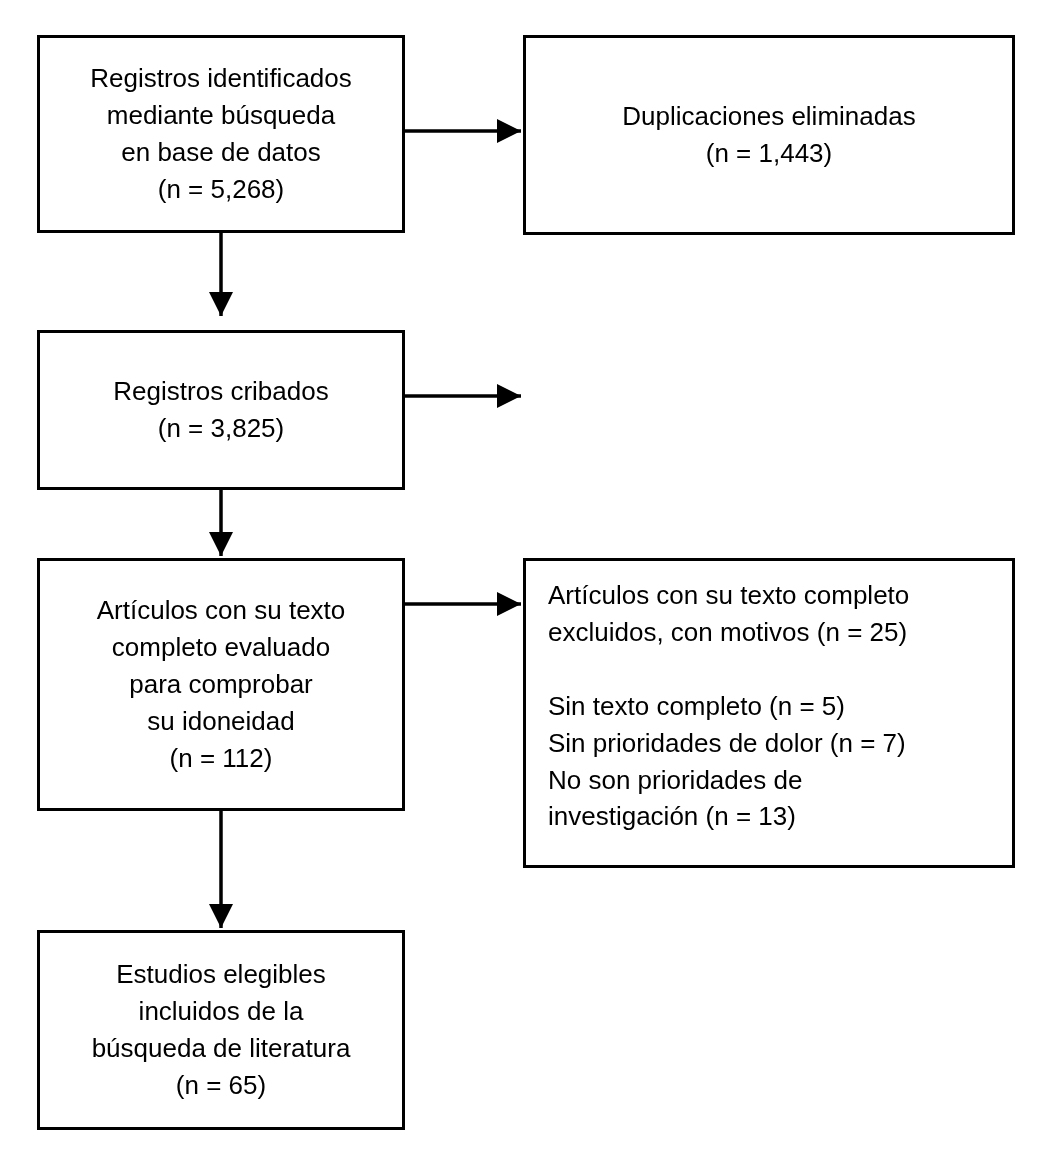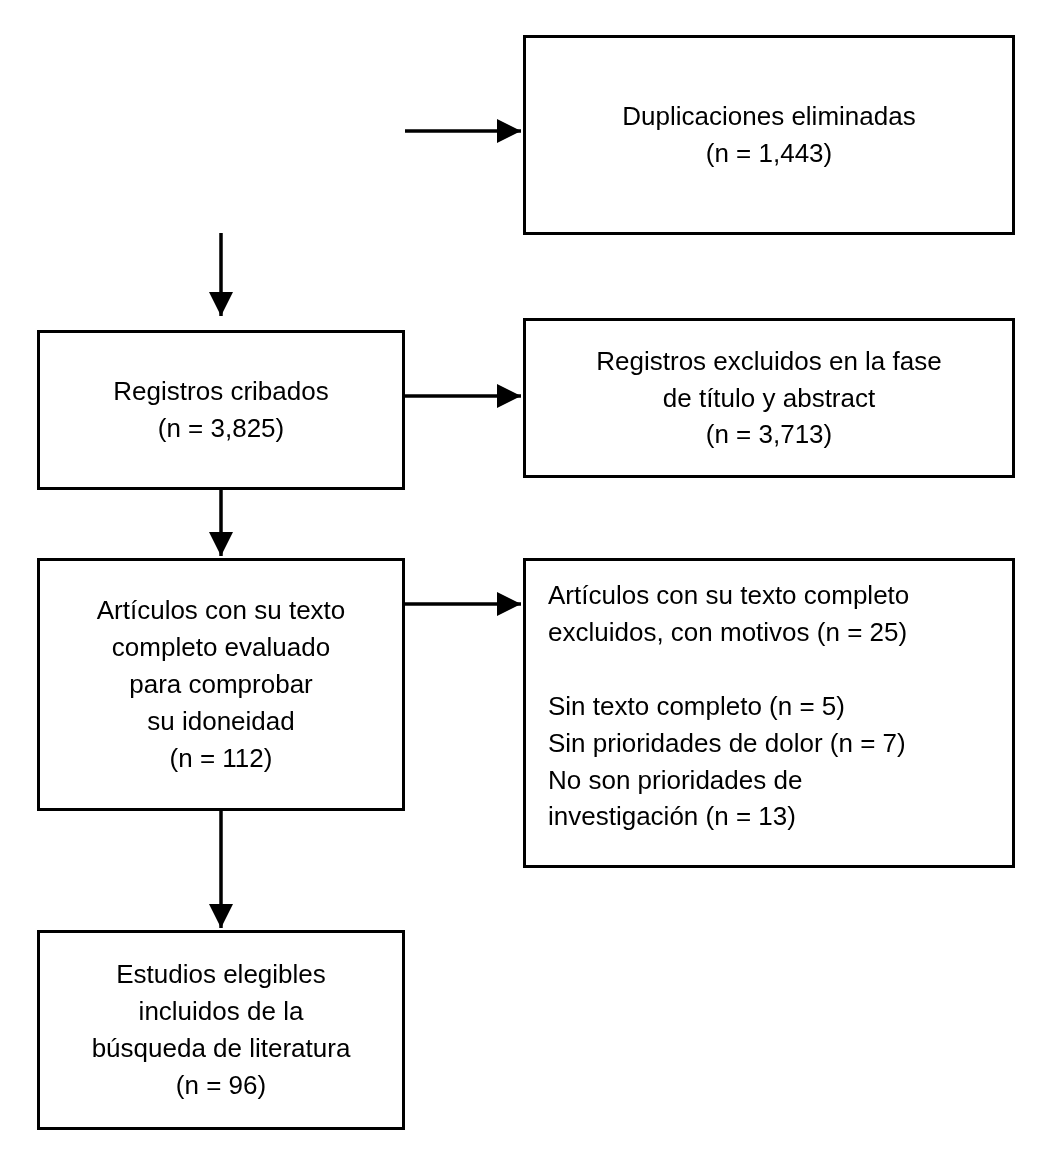--- a/index.html
+++ b/index.html
@@ -66,36 +66,37 @@
       </marker>
     </defs>
     <line x1="405" y1="131" x2="521" y2="131" stroke="#000000" stroke-width="3.5" marker-end="url(#ah)"></line>
     <line x1="221" y1="233" x2="221" y2="316" stroke="#000000" stroke-width="3.5" marker-end="url(#ah)"></line>
     <line x1="405" y1="396" x2="521" y2="396" stroke="#000000" stroke-width="3.5" marker-end="url(#ah)"></line>
     <line x1="221" y1="478" x2="221" y2="556" stroke="#000000" stroke-width="3.5" marker-end="url(#ah)"></line>
     <line x1="405" y1="604" x2="521" y2="604" stroke="#000000" stroke-width="3.5" marker-end="url(#ah)"></line>
     <line x1="221" y1="811" x2="221" y2="928" stroke="#000000" stroke-width="3.5" marker-end="url(#ah)"></line>
   </svg>
 
+  <div class="box b-identified">
+    <span class="txt">Registros identificados
+mediante búsqueda
+en base de datos
+(n = 5,268)</span>
+  </div>
 
   <div class="box b-duplicates">
     <span class="txt">Duplicaciones eliminadas
 (n = 1,443)</span>
   </div>
 
   <div class="box b-screened">
     <span class="txt">Registros cribados
 (n = 3,825)</span>
   </div>
 
-  <div class="box b-excluded-ta">
-    <span class="txt">Registros excluidos en la fase
-de título y abstract
-(n = 3,713)</span>
-  </div>
 
   <div class="box b-fulltext">
     <span class="txt">Artículos con su texto
 completo evaluado
 para comprobar
 su idoneidad
 (n = 112)</span>
   </div>
 
   <div class="box b-excluded-ft">
@@ -105,16 +106,16 @@
 Sin texto completo (n = 5)
 Sin prioridades de dolor (n = 7)
 No son prioridades de
 investigación (n = 13)</span>
   </div>
 
   <div class="box b-included">
     <span class="txt">Estudios elegibles
 incluidos de la
 búsqueda de literatura
-(n = 96)</span>
+(n = 65)</span>
   </div>
 
 </div>
 
 </body></html>

